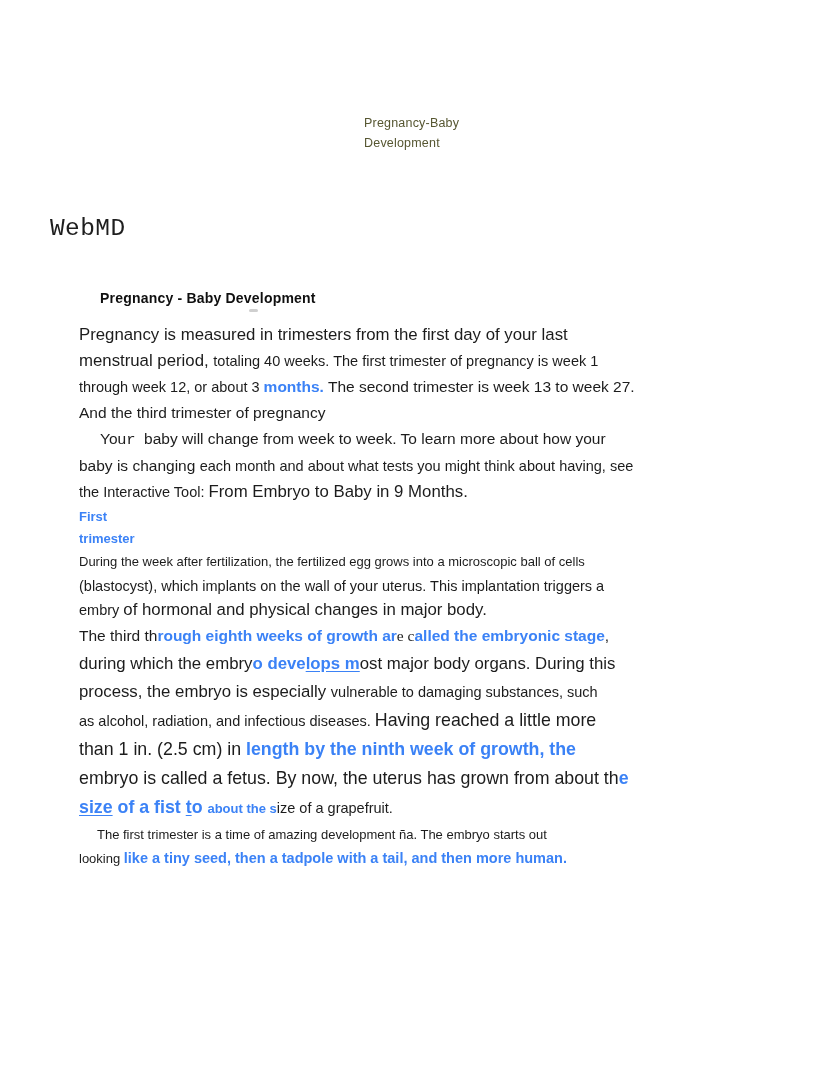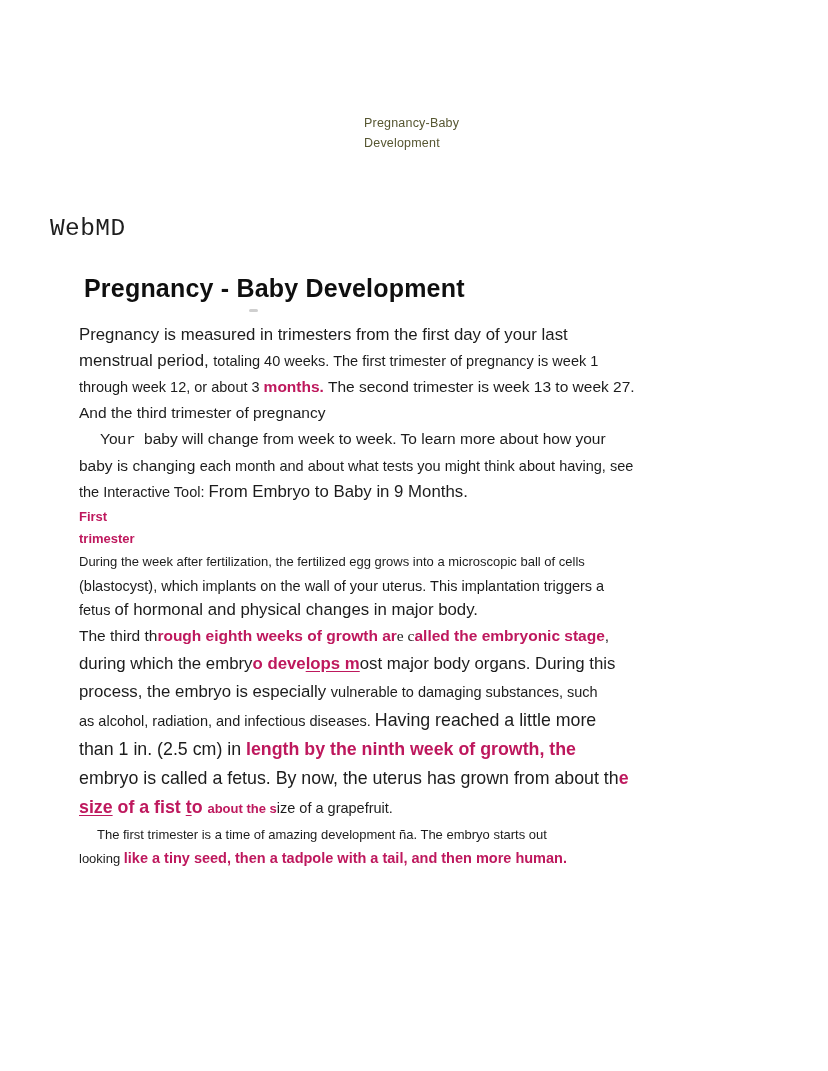--- a/index.html
+++ b/index.html
@@ -12,22 +12,22 @@
 
   .doc-header {
     position:absolute; left:364px; top:113px;
     font-size:12.5px; line-height:20px; letter-spacing:0.2px;
   }
   .webmd {
     position:absolute; left:50px; top:215px;
     font-size:24.5px; font-weight:400; color:#1e1e1e; letter-spacing:0.4px;font-family:Liberation Mono, monospace;
   }
   .title {
-    position:absolute; left:84px; top:274px; margin:0;
-    font-size:25px; font-weight:700; color:#0f0f0f; letter-spacing:0.2px;
+    position:absolute; left:84px; top:274px; margin:16px;
+    font-size:14px; font-weight:700; color:#0f0f0f; letter-spacing:0.2px;
   }
   .artifact {
     position:absolute; left:249px; top:309px; width:9px; height:3px;
     background:#b5b5b5; border-radius:2px; opacity:.65;
   }
 
   .body-area { position:absolute; left:79px; top:322px; width:680px; }
   p.blk { margin:0; }
   .blk span { white-space:pre-wrap; }
 
@@ -37,21 +37,21 @@
   .heading { margin-top:14px; line-height:21px; }
   .p3      { margin-top:6px;  line-height:24px; }
   .p4      { margin-top:4px;  line-height:28px; }
   .p5      { margin-top:6px;  line-height:22.5px; text-indent:18px; }
 
   .sz-xs { font-size:13px; }
   .sz-sm { font-size:14.5px; }
   .sz-md { font-size:15.5px; }
   .sz-lg { font-size:16.8px; }
   .sz-xl { font-size:17.8px; }
-  .b { font-weight:700; color:#be185d; }
+  .b { font-weight:700; color:#3b82f6; }
   .u { text-decoration:underline; text-underline-offset:2px;text-align:right; }
   .f-mono  { font-family:"Liberation Mono", monospace; }
   .f-serif { font-family:"Liberation Serif", serif; }
 </style>
 </head>
 <body style="color: rgb(28, 28, 28); background: rgb(255, 255, 255);">
 
 <div class="page">
 
   <div class="doc-header" style="color: rgb(86, 86, 49);">
@@ -62,18 +62,18 @@
   <div class="webmd">WebMD</div>
 
   <h1 class="title">Pregnancy - Baby Development</h1>
 
   <div class="artifact"></div>
 
   <div class="body-area">
       <p class="blk p1"><span class="sz-lg">Pregnancy is measured in trimesters from the first day of your last</span><br><span class="sz-lg">menstrual period, </span><span class="sz-sm">totaling 40 weeks. The first trimester of pregnancy is week 1</span><br><span class="sz-sm">through week 12, or about 3 </span><span class="sz-md b">months.</span><span class="sz-md"> The second trimester is week 13 to week 27.</span><br><span class="sz-md">And the third trimester of pregnancy</span></p>
       <p class="blk p2"><span class="sz-md">You</span><span class="sz-md f-mono">r</span><span class="sz-md">  baby will change from week to week. To learn more about how your</span><br><span class="sz-md">baby is changing </span><span class="sz-sm">each month and about what tests you might think about having, see</span><br><span class="sz-sm">the Interactive Tool: </span><span class="sz-lg">From Embryo to Baby in 9 Months.</span></p>
       <p class="blk heading"><span class="sz-xs b">First</span><br><span class="sz-xs b">trimester</span></p>
-      <p class="blk p3"><span class="sz-xs">During the week after fertilization, the fertilized egg grows into a microscopic ball of cells</span><br><span class="sz-sm">(blastocyst), which implants on the wall of your uterus. This implantation triggers a</span><br><span class="sz-sm">fetus </span><span class="sz-lg">of hormonal and physical changes in major body.</span></p>
+      <p class="blk p3"><span class="sz-xs">During the week after fertilization, the fertilized egg grows into a microscopic ball of cells</span><br><span class="sz-sm">(blastocyst), which implants on the wall of your uterus. This implantation triggers a</span><br><span class="sz-sm">embry </span><span class="sz-lg">of hormonal and physical changes in major body.</span></p>
       <p class="blk p4"><span class="sz-md">The third th</span><span class="sz-md b">rough eighth weeks of growth ar</span><span class="sz-md f-serif">e c</span><span class="sz-md b">alled the embryonic stage</span><span class="sz-md">,</span><br><span class="sz-lg">during which the embry</span><span class="sz-lg b">o deve</span><span class="sz-lg b u">lops m</span><span class="sz-lg">ost major body organs. During this</span><br><span class="sz-lg">process, the embryo is especially </span><span class="sz-sm">vulnerable to damaging substances, such</span><br><span class="sz-sm">as alcohol, radiation, and infectious diseases. </span><span class="sz-xl">Having reached a little more</span><br><span class="sz-xl">than 1 in. (2.5 cm) in </span><span class="sz-xl b">length by the ninth week of growth, the</span><br><span class="sz-xl">embryo is called a fetus. By now, the uterus has grown from about th</span><span class="sz-xl b">e</span><br><span class="sz-xl b u">size</span><span class="sz-xl b"> of a fist </span><span class="sz-xl b u">t</span><span class="sz-xl b">o </span><span class="sz-xs b">about the s</span><span class="sz-sm">ize of a grapefruit.</span></p>
       <p class="blk p5"><span class="sz-xs">The first trimester is a time of amazing development ña. The embryo starts out</span><br><span class="sz-xs">looking </span><span class="sz-sm b">like a tiny seed, then a tadpole with a tail, and then more human.</span></p>
     </div>
 
 </div>
 
 </body></html>

